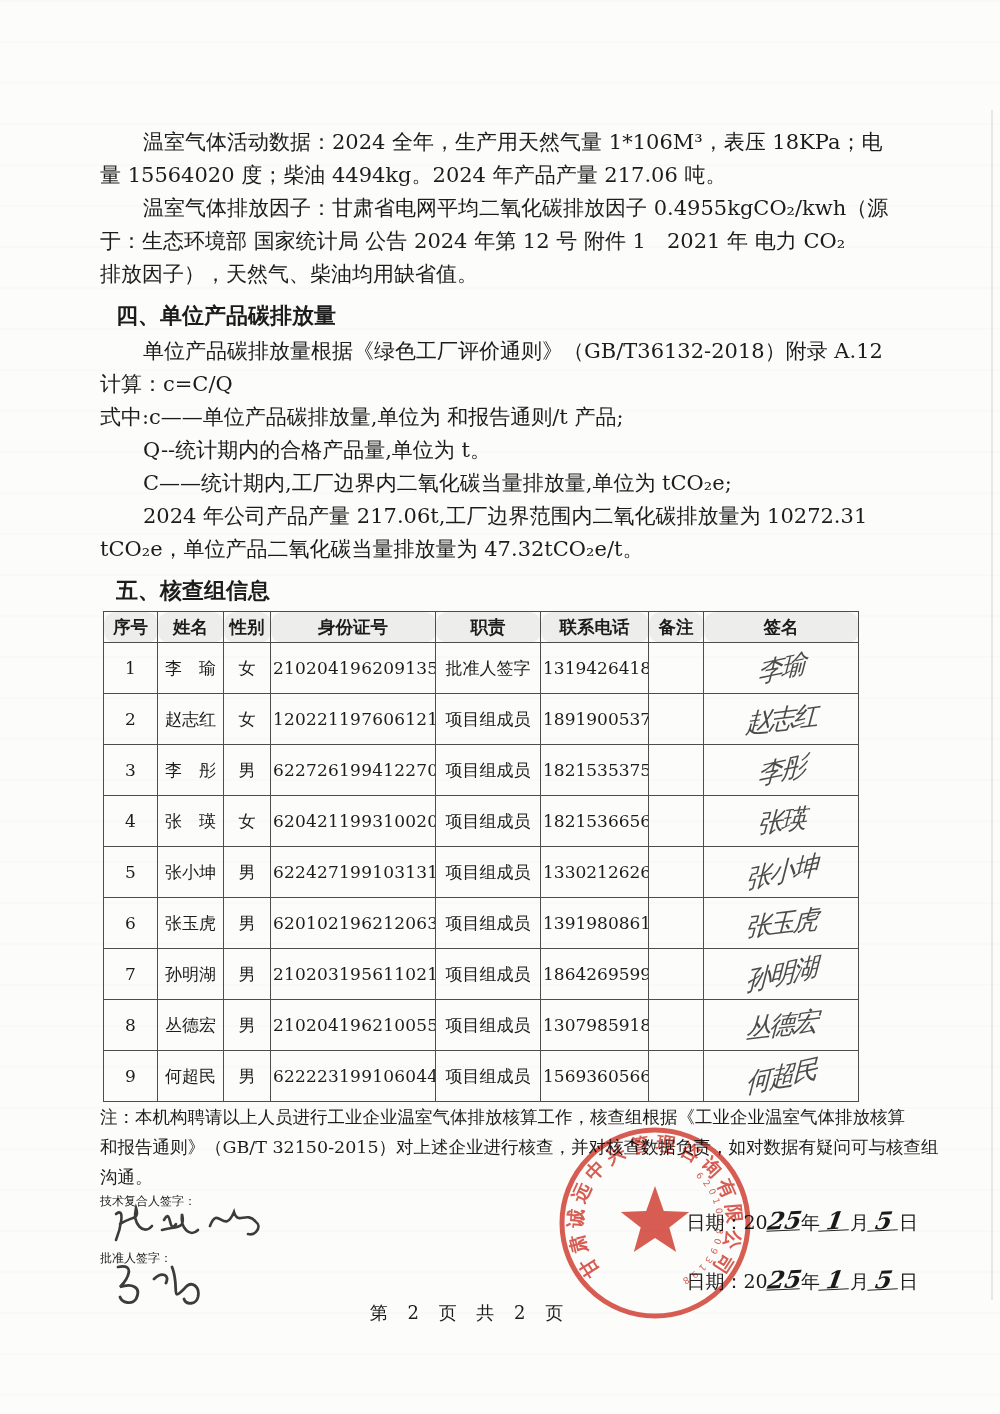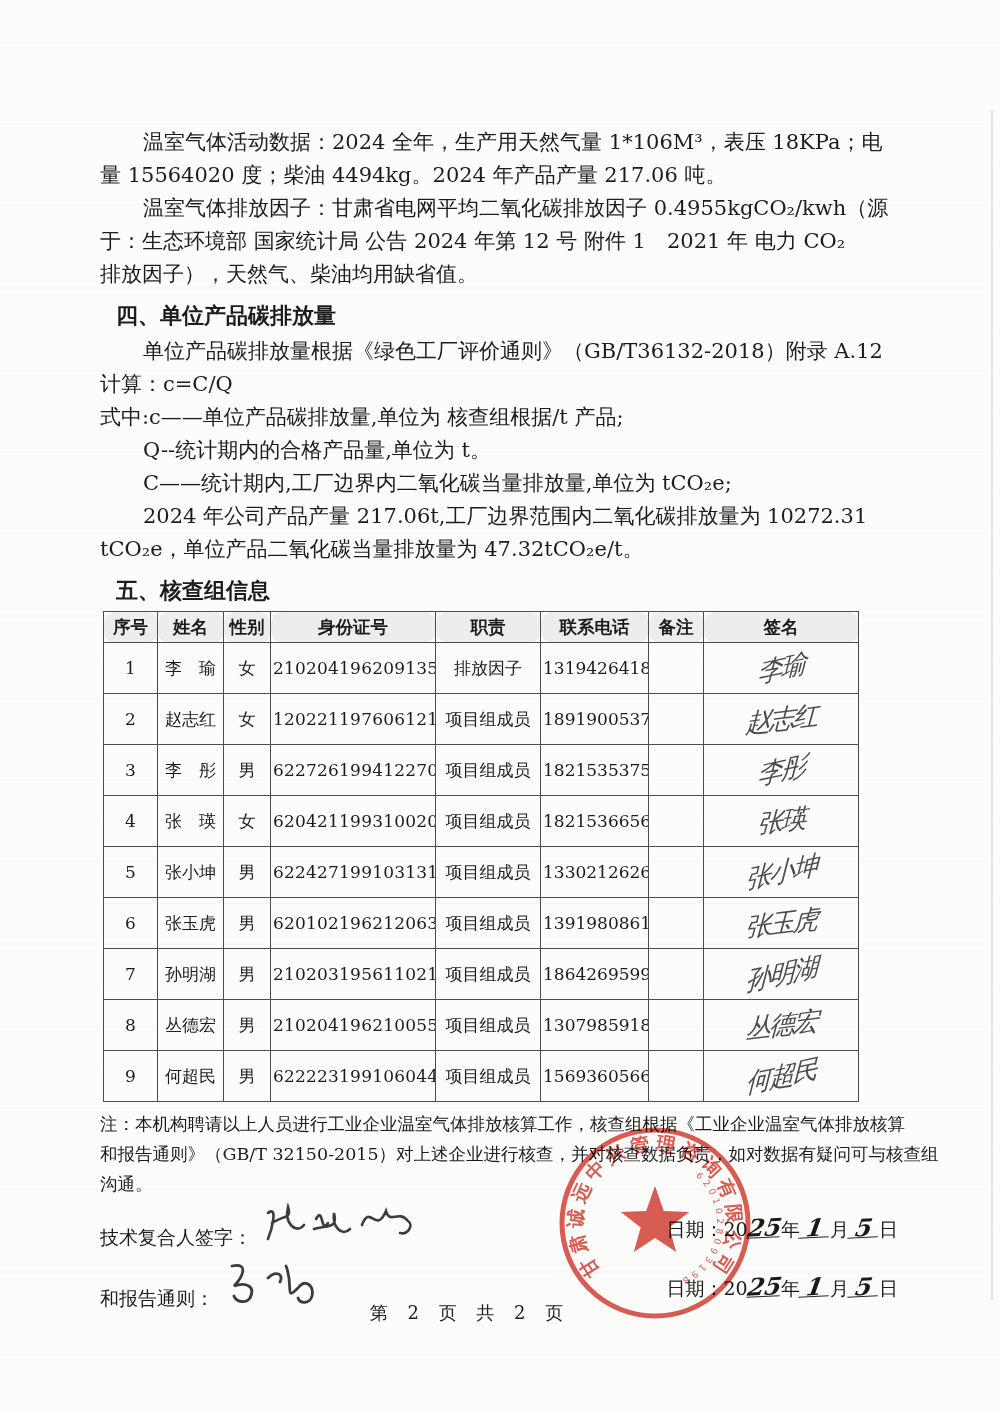--- a/index.html
+++ b/index.html
@@ -13,42 +13,42 @@
     color:#1c1c1c;
   }
   
   .page::before{
     content:"";position:absolute;inset:0;pointer-events:none;
     background:repeating-linear-gradient(180deg,
       rgba(160,195,195,0.045) 0 2px, rgba(0,0,0,0) 2px 41px);
   }
   .edge-shade{position:absolute;top:110px;right:7px;width:2px;height:1190px;
     background:rgba(120,130,130,0.16);}
-  .content{position:relative;padding:126px 92px 0 100px;}
+  .content{position:relative;padding:126px 72px 0 100px;}
   .ln{font-size:21px;line-height:33px;white-space:nowrap;}
   .ln.ind{padding-left:43px;}
   h3.sec{font-size:22px;font-weight:700;margin:9px 0 5px 16px;line-height:30px;}
 
   table.vt{border-collapse:collapse;margin:6px 0 0 3px;table-layout:fixed;
     width:755px;}
   table.vt th,table.vt td{border:1px solid #4d4d4d;text-align:center;
     vertical-align:middle;padding:0 2px;overflow:hidden;}
   table.vt th{height:30px;background:#ededeb;font-size:17.5px;font-weight:700;border-radius:12px;}
   table.vt td{height:50px;font-size:17px;}
   td.c-id{font-size:16.5px;letter-spacing:.2px;}
   .scrawl{display:inline-block;font-style:italic;font-size:26px;color:#333;
     transform:rotate(-7deg) skewX(-9deg);opacity:.88;letter-spacing:-2px;}
   tbody tr:nth-child(odd) .scrawl{transform:rotate(-12deg) skewX(-14deg);}
 
-  .note{margin-top:7px;font-size:17.5px;line-height:30px;}
+  .note{font-size:17.5px;line-height:30px;}
   .note .ln{font-size:17.5px;line-height:30px;}
 
   .sig-row{display:flex;align-items:center;justify-content:space-between;
     height:57px;margin-top:2px;}
-  .sig-left{display:flex;align-items:flex-end;font-size:19px;white-space:nowrap;}
+  .sig-left{display:flex;align-items:flex-start;font-size:12px;white-space:nowrap;flex-direction:column;}
   .sig-left svg{margin:-14px 0 0 6px;}
   .date-line{font-size:19px;white-space:nowrap;padding-right:10px;}
   .hw{display:inline-block;min-width:30px;text-align:center;
     border-bottom:1.2px solid #222;font-style:italic;font-size:24px;
     line-height:18px;transform:skewX(-12deg) rotate(-3deg);font-weight:600;
     color:#1a1a1a;}
 
   .footer{position:absolute;top:1301px;left:0;width:940px;text-align:center;
     font-size:18px;letter-spacing:7px;}
 
@@ -67,21 +67,21 @@
         <div class="ln">量 15564020 度；柴油 4494kg。2024 年产品产量 217.06 吨。</div>
         <div class="ln ind">温室气体排放因子：甘肃省电网平均二氧化碳排放因子 0.4955kgCO₂/kwh（源</div>
         <div class="ln">于：生态环境部 国家统计局 公告 2024 年第 12 号 附件 1　2021 年 电力 CO₂</div>
         <div class="ln">排放因子），天然气、柴油均用缺省值。</div>
       </div>
 
     <h3 class="sec">四、单位产品碳排放量</h3>
     <div id="sec4">
         <div class="ln ind">单位产品碳排放量根据《绿色工厂评价通则》（GB/T36132-2018）附录 A.12</div>
         <div class="ln">计算：c=C/Q</div>
-        <div class="ln">式中:c——单位产品碳排放量,单位为 核查组根据/t 产品;</div>
+        <div class="ln">式中:c——单位产品碳排放量,单位为 和报告通则/t 产品;</div>
         <div class="ln ind">Q--统计期内的合格产品量,单位为 t。</div>
         <div class="ln ind">C——统计期内,工厂边界内二氧化碳当量排放量,单位为 tCO₂e;</div>
         <div class="ln ind">2024 年公司产品产量 217.06t,工厂边界范围内二氧化碳排放量为 10272.31</div>
         <div class="ln">tCO₂e，单位产品二氧化碳当量排放量为 47.32tCO₂e/t。</div>
       </div>
 
     <h3 class="sec">五、核查组信息</h3>
 
     <table class="vt">
       <colgroup>
@@ -105,21 +105,21 @@
             <th>备注</th>
             <th>签名</th>
           </tr>
         </thead>
       <tbody id="tbody">
           <tr>
             <td class="c-no">1</td>
             <td class="c-name">李　瑜</td>
             <td class="c-gender">女</td>
             <td class="c-id">21020419620913584X</td>
-            <td class="c-role">排放因子</td>
+            <td class="c-role">批准人签字</td>
             <td class="c-phone">13194264187</td>
             <td class="c-note"></td>
             <td class="c-sign"><span class="scrawl">李瑜</span></td>
           </tr>
           <tr>
             <td class="c-no">2</td>
             <td class="c-name">赵志红</td>
             <td class="c-gender">女</td>
             <td class="c-id">120221197606121424</td>
             <td class="c-role">项目组成员</td>
@@ -217,21 +217,21 @@
           </g>
         </svg>
       </div>
       <div class="date-line">
         <span>日期：20</span><span class="hw">25</span><span>年</span><span class="hw">1</span><span>月</span><span class="hw">5</span><span>日</span>
       </div>
     </div>
 
     <div class="sig-row">
       <div class="sig-left">
-        <span>和报告通则：</span>
+        <span>批准人签字：</span>
         <svg width="140" height="60" viewBox="0 0 140 60">
           <g fill="none" stroke="#3c3c3c" stroke-width="2.8" stroke-linecap="round">
             <path d="M12,14 C30,10 22,26 14,34 C26,30 36,34 30,46 C26,52 16,50 14,44"></path>
             <path d="M48,26 C56,18 64,22 60,30 M66,14 C74,34 64,50 78,36 C86,26 94,34 92,44 C90,52 80,52 78,46"></path>
           </g>
         </svg>
       </div>
       <div class="date-line">
         <span>日期：20</span><span class="hw">25</span><span>年</span><span class="hw">1</span><span>月</span><span class="hw">5</span><span>日</span>
       </div>

